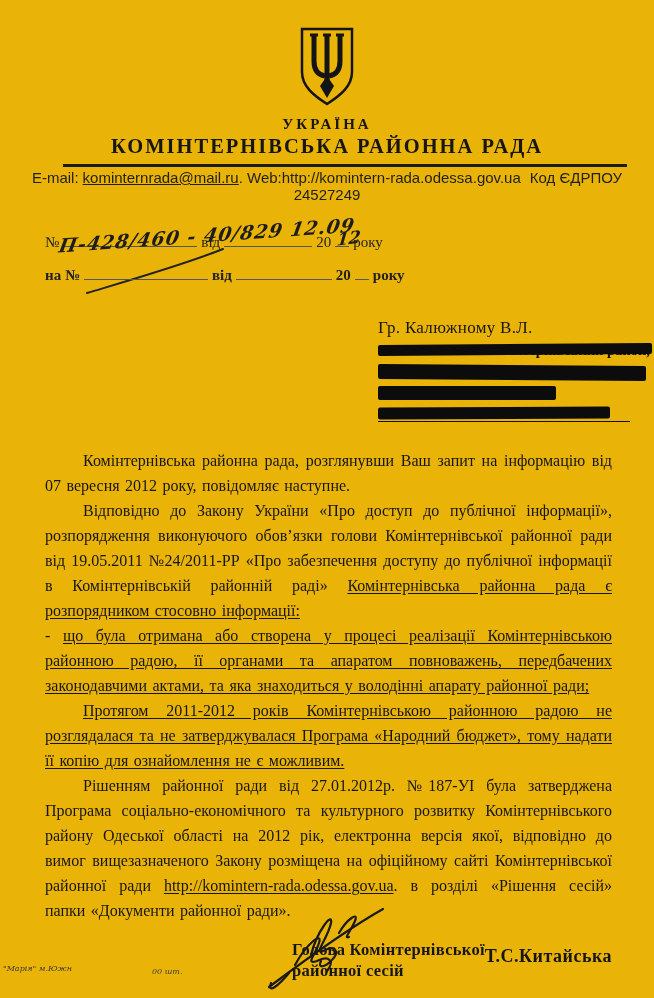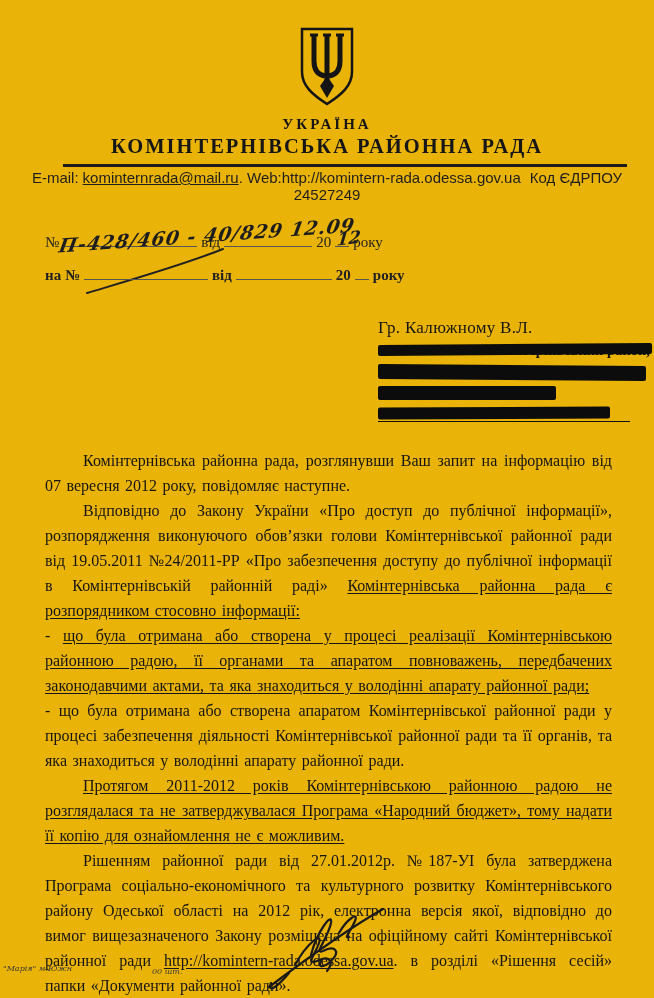--- a/index.html
+++ b/index.html
@@ -119,21 +119,20 @@
     <div class="redline r4">
         <span class="bar"></span>
         <span class="tail"></span>
       </div>
   </div>
 
   <div class="bodytext">
     <p class="ind"><span>Комінтернівська районна рада, розглянувши Ваш запит на інформацію від 07 вересня 2012 року, повідомляє наступне.</span></p>
     <p class="ind"><span>Відповідно до Закону України «Про доступ до публічної інформації», розпорядження виконуючого обов’язки голови Комінтернівської районної ради від 19.05.2011  №24/2011-РР «Про забезпечення доступу до публічної інформації в Комінтернівській районній раді» </span><span class="u">Комінтернівська районна рада є розпорядником стосовно інформації:</span></p>
     <p><span>- </span><span class="u">що була отримана або створена у процесі реалізації Комінтернівською районною радою, її органами та апаратом повноважень, передбачених законодавчими актами, та яка знаходиться у володінні апарату районної ради;</span></p>
-    <p><span>- що була отримана або створена апаратом Комінтернівської районної ради у процесі забезпечення діяльності Комінтернівської  районної ради та її органів, та яка знаходиться у володінні апарату районної ради.</span></p>
     <p class="ind"><span class="u">Протягом 2011-2012 років Комінтернівською районною радою не розглядалася та не затверджувалася Програма «Народний бюджет»,  тому надати її копію для ознайомлення не є можливим.</span></p>
     <p class="ind"><span>Рішенням районної ради від 27.01.2012р. №187-УІ була затверджена Програма соціально-економічного та культурного розвитку Комінтернівського району Одеської області на 2012 рік, електронна версія якої, відповідно до вимог вищезазначеного Закону розміщена на офіційному сайті Комінтернівської районної ради  </span><span class="u">http://komintern-rada.odessa.gov.ua</span><span>. в розділі «Рішення сесій» папки «Документи районної ради».</span></p>
   </div>
 
   <div class="sigrow">
     <div class="sig-title">
       <div>Голова Комінтернівської</div>
       <div>районної сесій</div>
     </div>
     <div class="sig-name">Т.С.Китайська</div>

